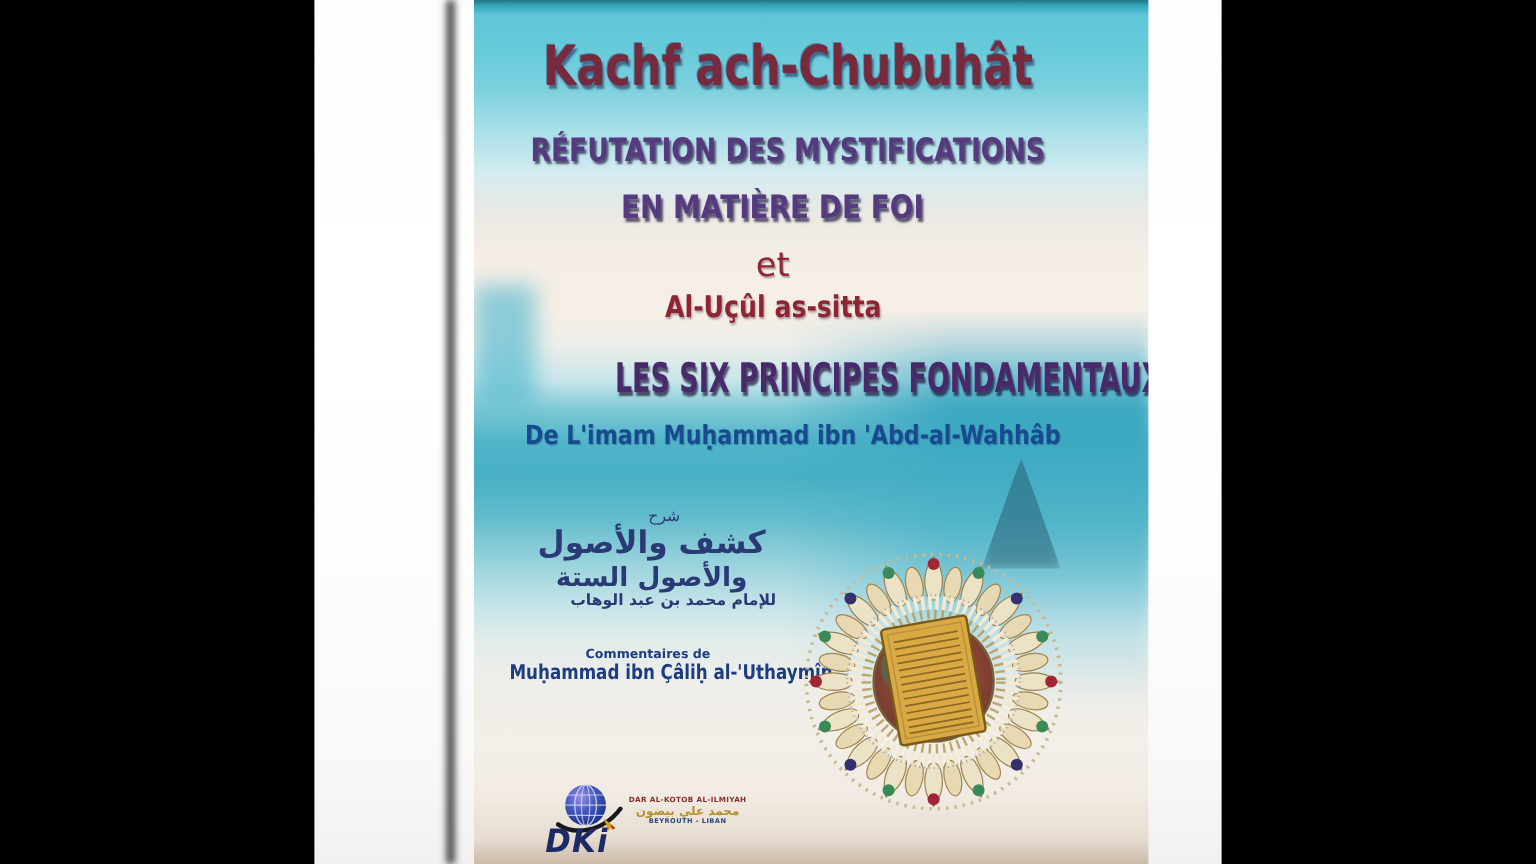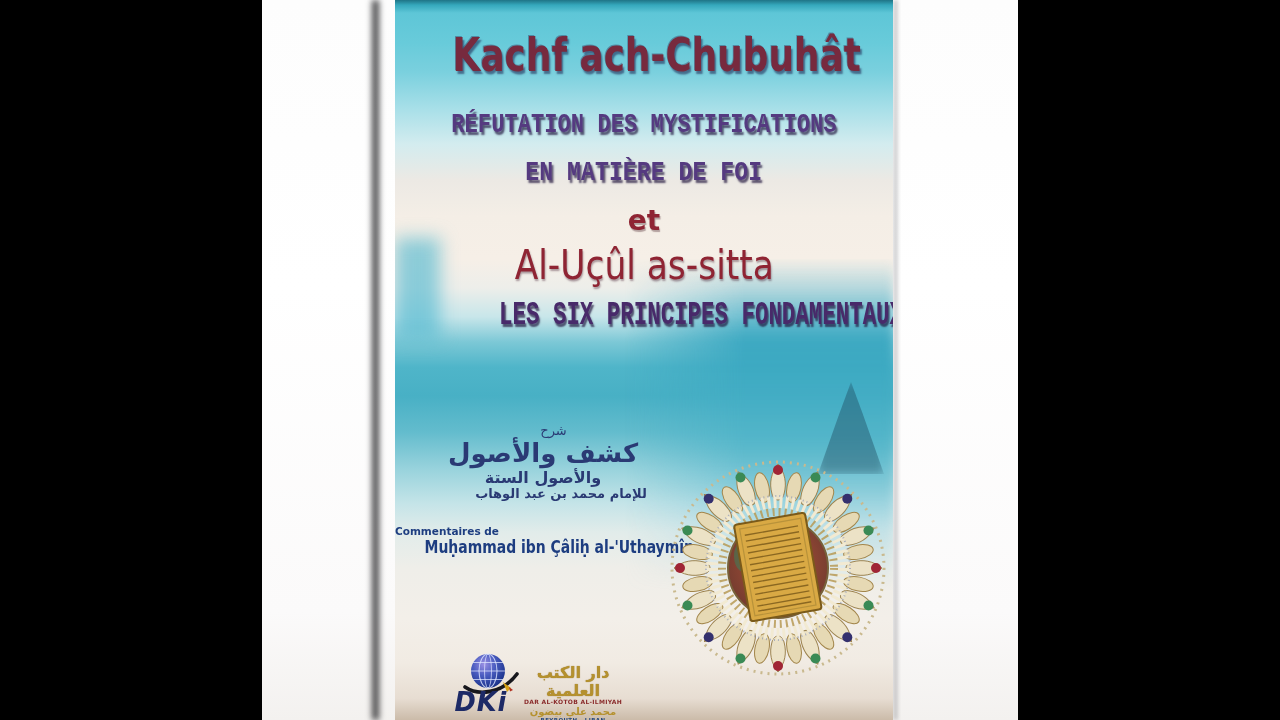--- a/index.html
+++ b/index.html
@@ -18,21 +18,21 @@
   .edge-shadow-left{
     position:absolute;left:372px;top:0;width:7px;height:720px;
     background:rgba(25,25,28,.8);filter:blur(3px);
   }
   .edge-shadow-right{
     position:absolute;left:894px;top:0;width:3px;height:720px;
     background:rgba(90,90,95,.45);filter:blur(2px);
   }
   
   .cover{
-    position:absolute;left:395px;top:0;width:498px;height:720px;
+    position:absolute;left:395px;top:0;width:562px;height:720px;
     overflow:hidden;
     background:linear-gradient(180deg,
       #1f7486 0%,#35a8bc .7%,#5ec6d7 1.8%,#68cbda 6%,#7ad0de 10%,
       #a7dfe8 15%,#d3ecef 20%,#ece9e4 25%,#f4eee6 30%,#f6efe7 36%,
       #edeeea 40%,#c8e6ea 44%,#7cc8d6 47.5%,#4fb5c9 51%,#48b0c5 55%,
       #63bccd 60%,#97d2dc 65%,#c5e4e8 70%,#e2ecea 74%,#efeee9 79%,
       #f3efe9 86%,#f1ebe3 92%,#e7ddd2 97%,#cbbba9 100%);
   }
   .sky-right{
     position:absolute;right:0;top:36%;width:54%;height:46%;
@@ -51,44 +51,44 @@
     background:rgba(28,72,92,.42);
     clip-path:polygon(50% 0%,68% 35%,100% 100%,0% 100%,32% 35%);
     filter:blur(5px);
   }
   .cover-text{position:absolute;left:0;width:498px;text-align:center;white-space:nowrap;}
   .squeeze{display:inline-block;}
   .title{top:28px;font-size:46px;font-weight:bold;color:#772a3e;
     text-shadow:2px 3px 2px rgba(25,30,75,.55),-1px -1px 0 rgba(40,20,60,.35);}
   .title .squeeze{transform:scaleX(.78);}
   .h-purple{font-weight:bold;color:#553a80;
-    text-shadow:2px 3px 2px rgba(32,20,60,.7);font-family:Liberation Mono, monospace;}
+    text-shadow:2px 3px 2px rgba(32,20,60,.7);}
   .ref1{top:110px;font-size:27px;}
   .ref1 .squeeze{transform:scaleX(.82);}
   .ref2{top:158px;font-size:27px;}
   .ref2 .squeeze{transform:scaleX(.86);}
-  .et{top:204px;font-size:28px;font-weight:bold;color:#8f2433;
+  .et{top:204px;font-size:28px;font-weight:normal;color:#8f2433;
     text-shadow:1px 2px 1px rgba(60,20,30,.35);}
-  .ucul{top:241px;font-size:41px;font-weight:normal;color:#8f2433;
+  .ucul{top:241px;font-size:25px;font-weight:bold;color:#8f2433;
     text-shadow:1px 2px 2px rgba(60,20,40,.4);}
   .ucul .squeeze{transform:scaleX(.84);}
   .six{top:296px;font-size:34px;color:#482a6a;}
   .six .squeeze{transform:scaleX(.66);}
   .imam{top:351px;font-size:22px;font-weight:bold;color:#174a8f;
     text-shadow:1px 1px 1px rgba(20,40,90,.3);}
   .imam .squeeze{transform:scaleX(.84);}
   .dates{top:387px;font-size:19px;font-weight:bold;color:#1c4384;}
   .dates .squeeze{transform:scaleX(.9);}
   .callig{position:absolute;left:0;top:424px;width:296px;text-align:center;
     color:#2a3a74;line-height:1.15;}
   .callig .l1{font-size:13px;padding-left:21px;}
   .callig .l2{font-size:26px;font-weight:bold;}
-  .callig .l3{font-size:16px;font-weight:bold;}
+  .callig .l3{font-size:22px;font-weight:bold;}
   .callig .l4{font-size:13px;font-weight:bold;padding-left:36px;}
-  .comm-block{position:absolute;left:0;top:525px;width:290px;text-align:left;
+  .comm-block{position:absolute;left:0;top:539px;width:290px;text-align:center;
     color:#1d3d80;white-space:nowrap;}
   .comm-label{font-size:10.5px;font-weight:bold;}
   .comm-name{font-size:17px;font-weight:bold;display:inline-block;transform:scaleX(.82);}
   .trad-block{position:absolute;left:0;top:599px;width:292px;text-align:center;
     color:#27497f;white-space:nowrap;}
   .trad-label{font-size:10px;font-weight:bold;}
   .trad-name{font-size:13px;font-weight:bold;margin-top:4px;}
   
   .logo{position:absolute;left:58px;top:648px;width:180px;height:70px;}
   .globe{position:absolute;left:10px;top:2px;}
@@ -127,20 +127,23 @@
   <div class="cover-text et">et</div>
 
   <div class="cover-text ucul">
     <span class="squeeze">Al-Uçûl as-sitta</span>
   </div>
 
   <div class="cover-text h-purple six">
     <span class="squeeze">LES SIX PRINCIPES FONDAMENTAUX</span>
   </div>
 
+  <div class="cover-text imam">
+    <span class="squeeze">De L'imam Muḥammad ibn 'Abd-al-Wahhâb</span>
+  </div>
 
   <div class="callig" dir="rtl">
     <div class="l1">شرح</div>
     <div class="l2">كشف والأصول</div>
     <div class="l3">والأصول الستة</div>
     <div class="l4">للإمام محمد بن عبد الوهاب</div>
   </div>
 
   <div class="comm-block">
     <div class="comm-label">Commentaires de</div>
@@ -160,21 +163,20 @@
       <circle cx="25" cy="21" r="17" fill="url(#globeGrad)"></circle>
       <ellipse cx="25" cy="21" rx="9" ry="17" fill="none" stroke="#dfe6ff" stroke-width="1.1" opacity=".8"></ellipse>
       <ellipse cx="25" cy="21" rx="3.5" ry="17" fill="none" stroke="#dfe6ff" stroke-width="1" opacity=".7"></ellipse>
       <path d="M8,21 H42 M10,12.5 H40 M10,29.5 H40" stroke="#dfe6ff" stroke-width="1" opacity=".75" fill="none"></path>
       <path d="M2,37 C15,46 39,44 54,24" stroke="#17171c" stroke-width="3.6" fill="none" stroke-linecap="round"></path>
       <polygon points="40,32 48,38 44,42" fill="#d4a017"></polygon>
       <polygon points="46,37 50,40 47,41.5" fill="#b03020"></polygon>
     </svg>
     <div class="dki">DKi</div>
     <div class="pub-lines">
-      <div class="pub-ar" dir="rtl">دار الكتب العلمية</div>
       <div class="pub-latin">DAR AL-KOTOB AL-ILMIYAH</div>
       <div class="pub-ar2" dir="rtl">محمد علي بيضون</div>
       <div class="pub-loc">BEYROUTH - LIBAN</div>
     </div>
   </div>
 
   <svg class="medallion" width="224" height="224" viewBox="0 0 224 224">
     <defs>
       <radialGradient id="coreGrad" cx="50%" cy="45%" r="60%">
         <stop offset="0%" stop-color="#c0603f"></stop>

